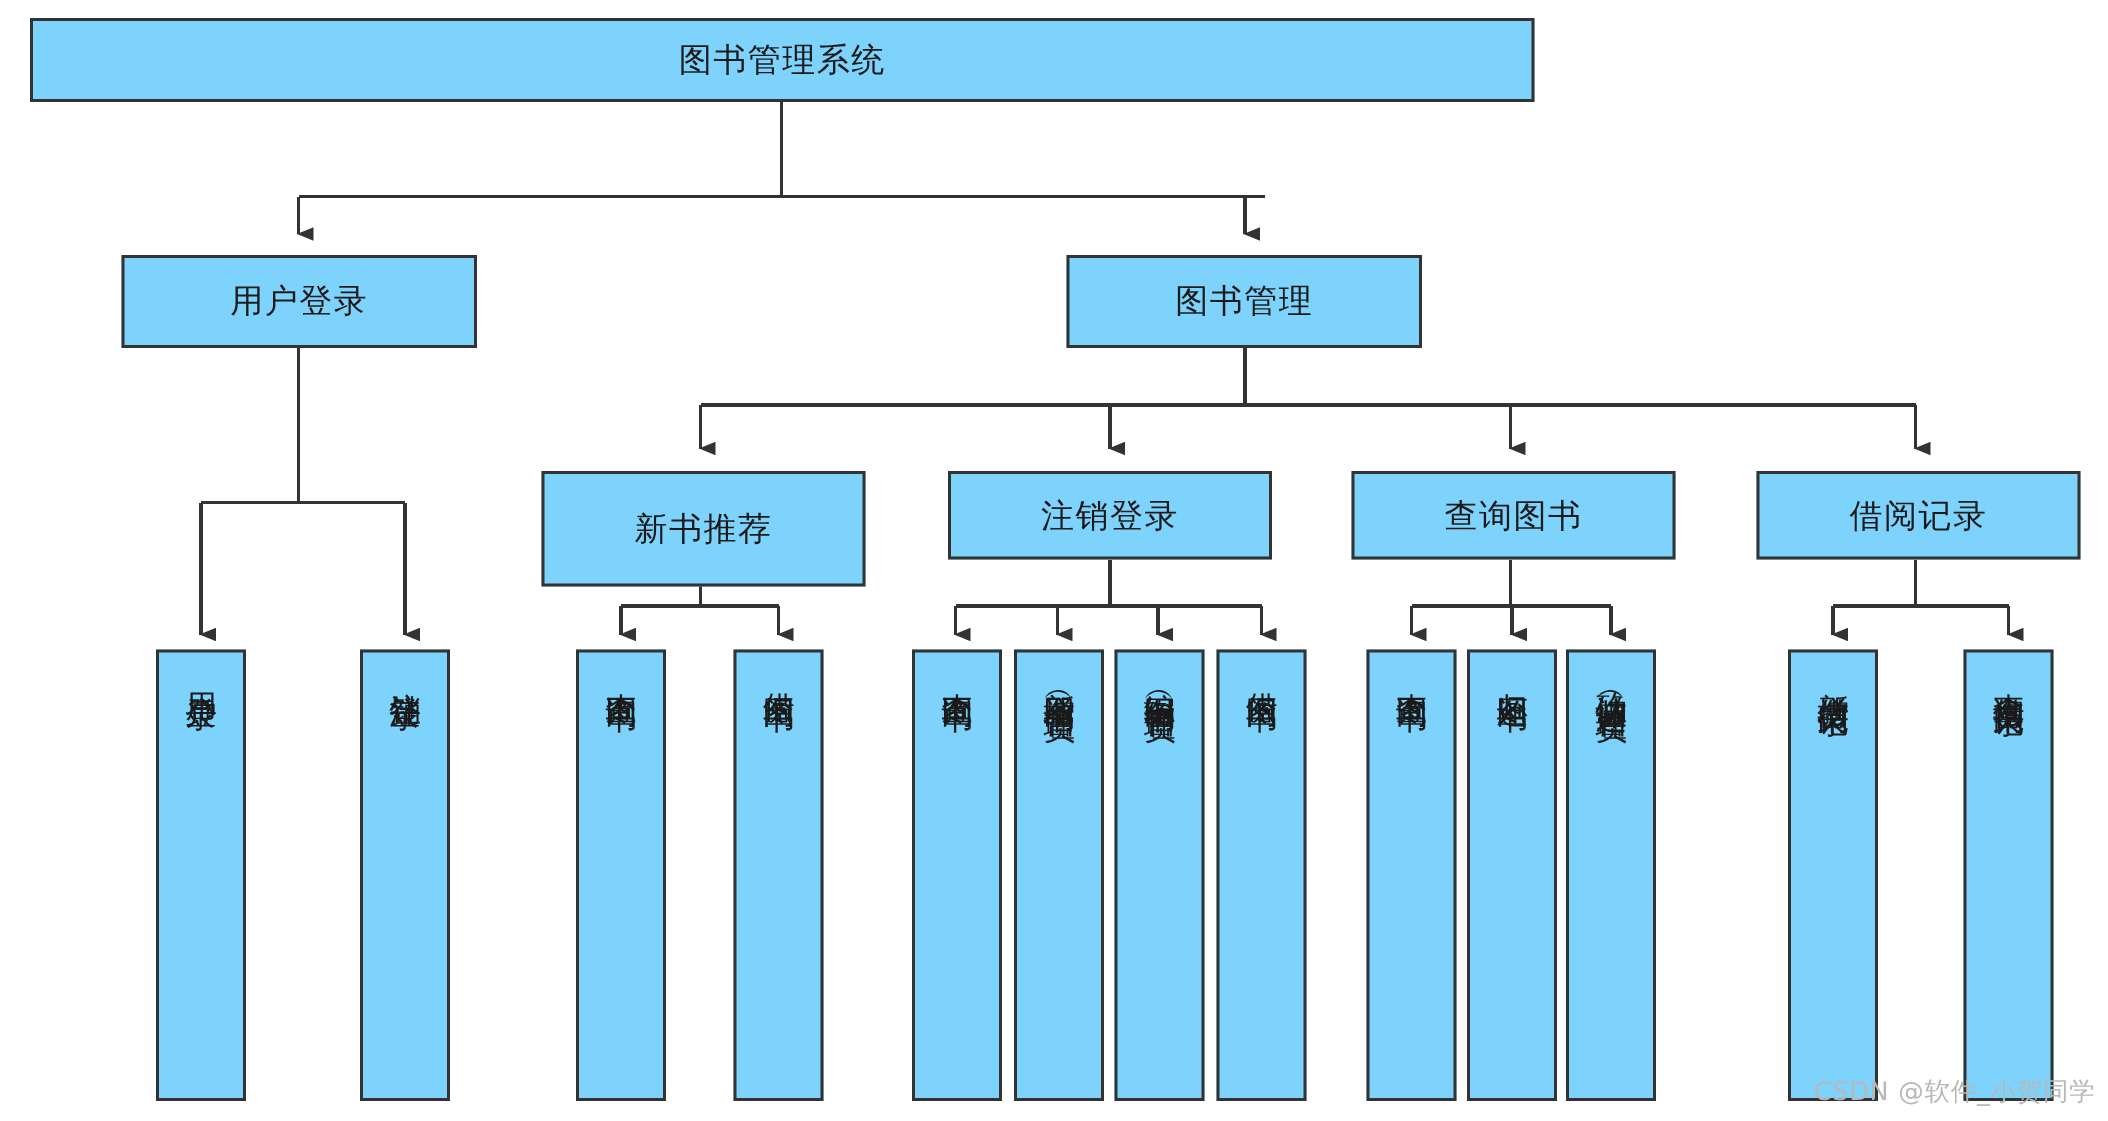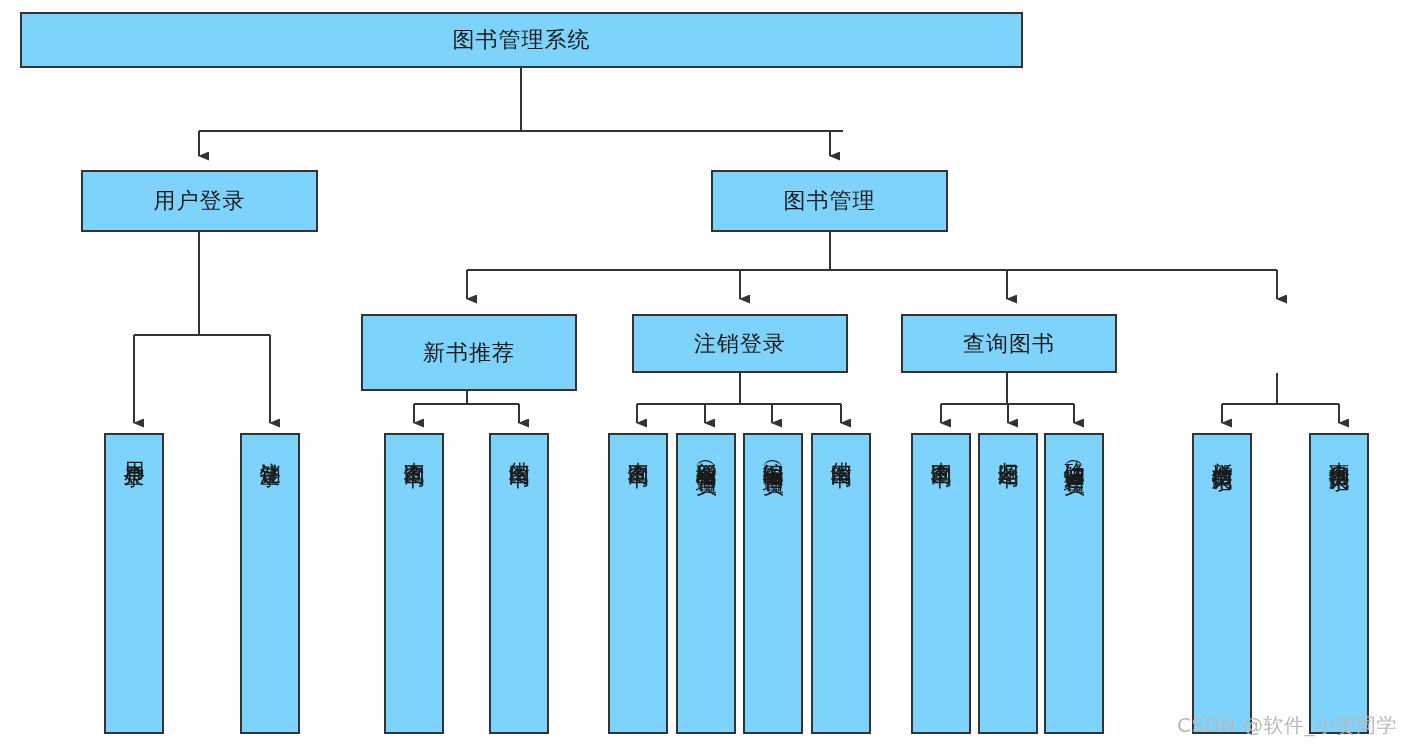--- a/index.html
+++ b/index.html
@@ -55,21 +55,21 @@
     white-space: nowrap;
     color: #1a1a1a;
   }
   .node-label-horizontal {
     white-space: nowrap;
   }
   .watermark {
     position: absolute;
     right: 8px;
     bottom: 8px;
-    font-size: 20px;
+    font-size: 17px;
     color: #b8b8b8;
     letter-spacing: 0.5px;
     white-space: nowrap;
     pointer-events: none;
   }
 </style>
 </head>
 <body>
 
 <div id="diagram-root">
@@ -141,20 +141,23 @@
   </div>
 
   <div class="node-box horizontal" style="left:632px; top:314px; width:216px; height:59px;">
     <span class="node-label-horizontal">注销登录</span>
   </div>
 
   <div class="node-box horizontal" style="left:901px; top:314px; width:216px; height:59px;">
     <span class="node-label-horizontal">查询图书</span>
   </div>
 
+  <div class="node-box horizontal" style="left:1171px; top:314px; width:216px; height:59px;">
+    <span class="node-label-horizontal">借阅记录</span>
+  </div>
 
   <div class="node-box vertical" style="left:104px; top:433px; width:60px; height:301px;">
     <span class="node-label-vertical">用户登录</span>
   </div>
 
   <div class="node-box vertical" style="left:240px; top:433px; width:60px; height:301px;">
     <span class="node-label-vertical">注销登录</span>
   </div>
 
   <div class="node-box vertical" style="left:384px; top:433px; width:60px; height:301px;">

